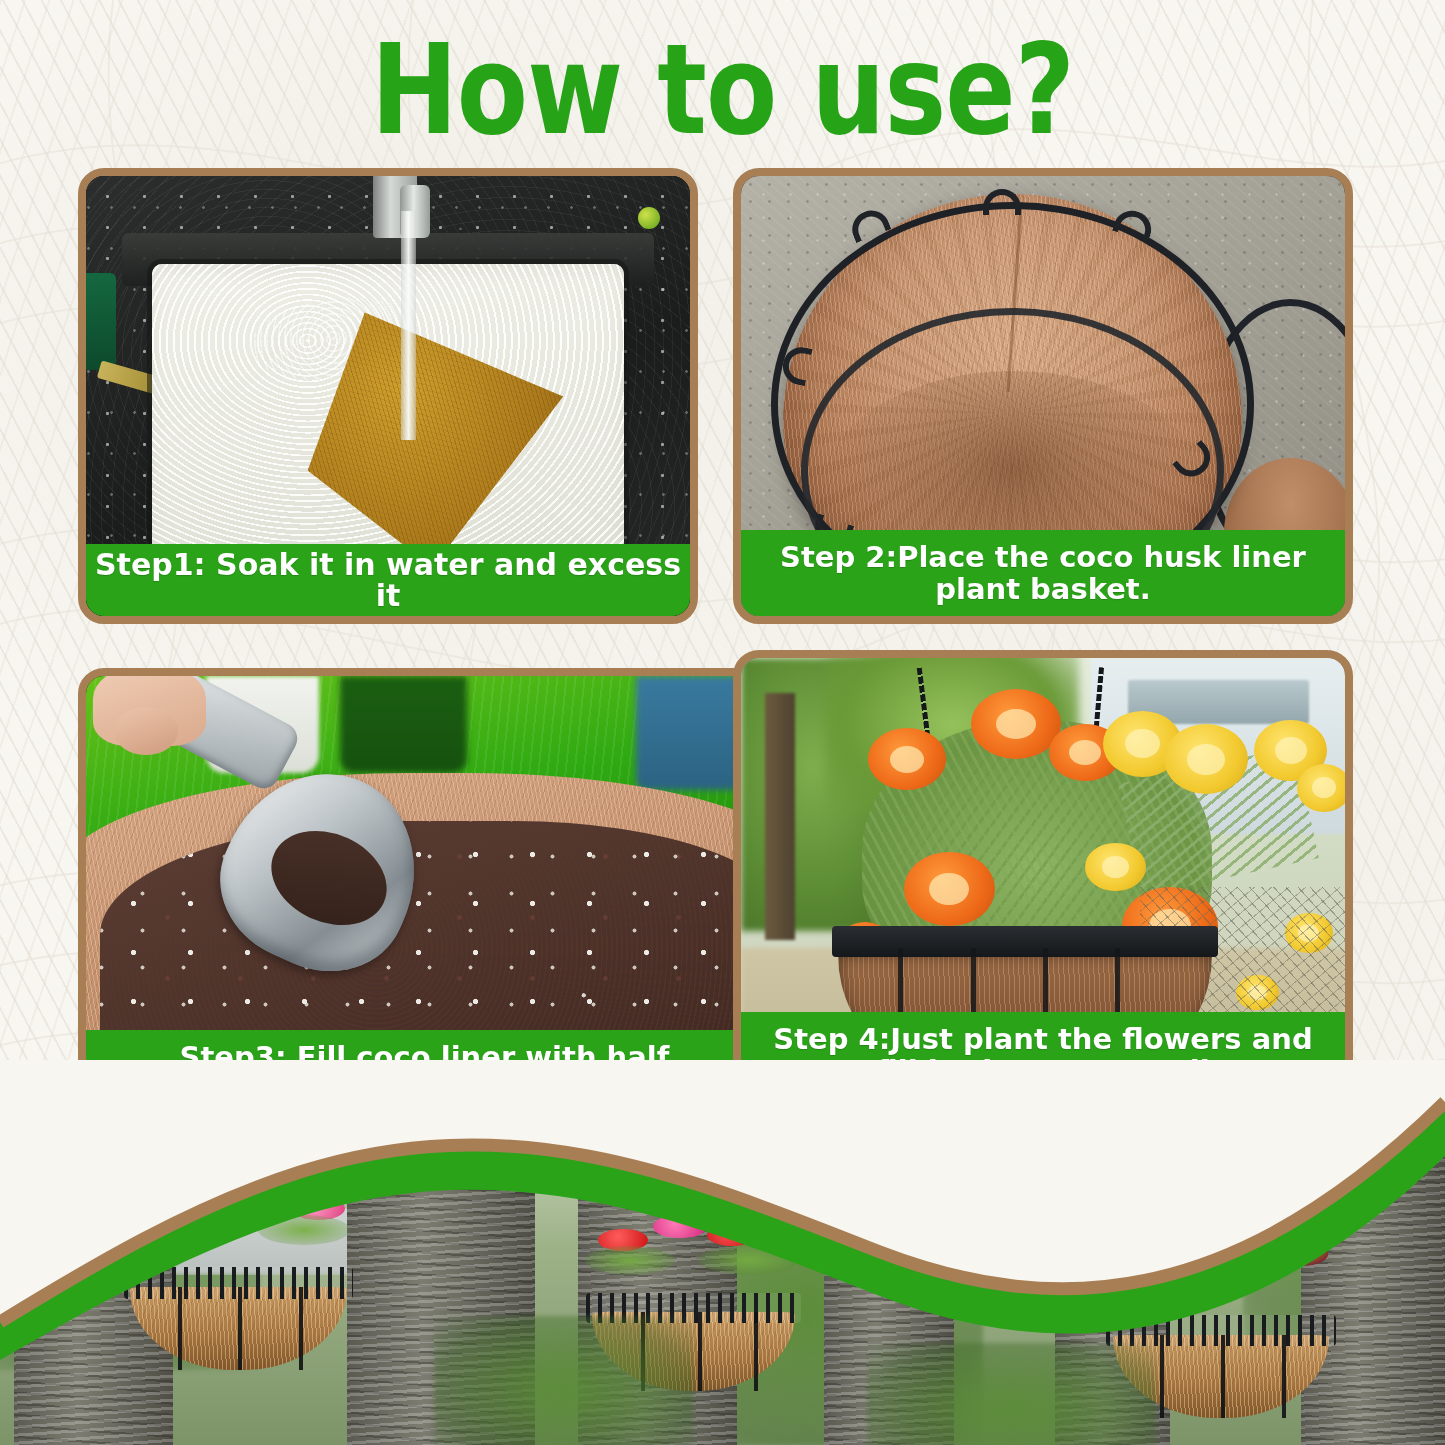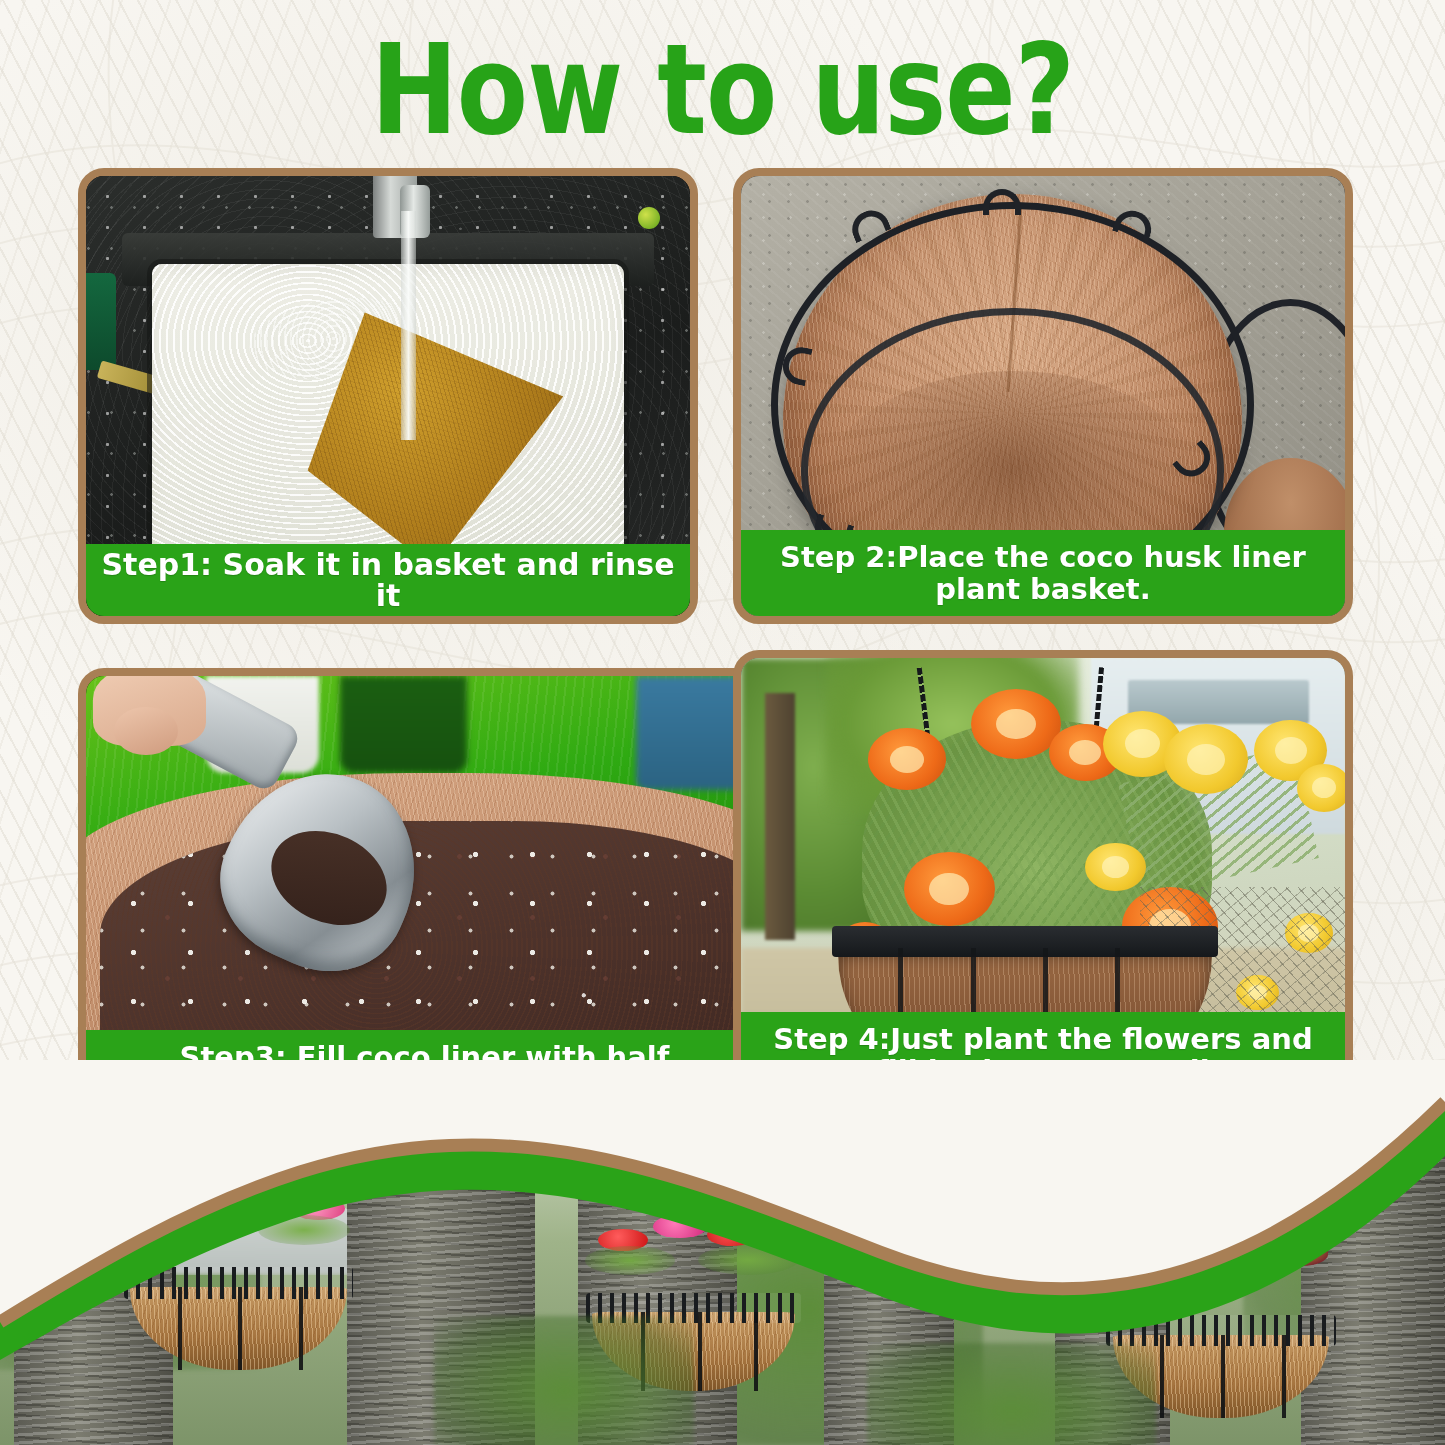--- a/index.html
+++ b/index.html
@@ -319,21 +319,21 @@
     <div class="p1-basin">
       <div class="p1-water"></div>
     </div>
     <div class="p1-ripple"></div>
     <div class="p1-liner"></div>
     <div class="p1-faucet"></div>
     <div class="p1-spout"></div>
     <div class="p1-stream"></div>
     <div class="p1-tag"></div>
   </div>
-  <div class="caption" id="cap1">Step1:  Soak it in basket and rinse it</div>
+  <div class="caption" id="cap1">Step1:  Soak it in water and excess it</div>
 </div>
 
 <div class="card" id="card2">
   <div class="photo">
     <div class="p2-ground"></div>
     <div class="p2-grit"></div>
     <div class="p2-right"></div>
     <div class="p2-right2"></div>
     <div class="p2-basket">
       <div class="p2-fiber"></div>

